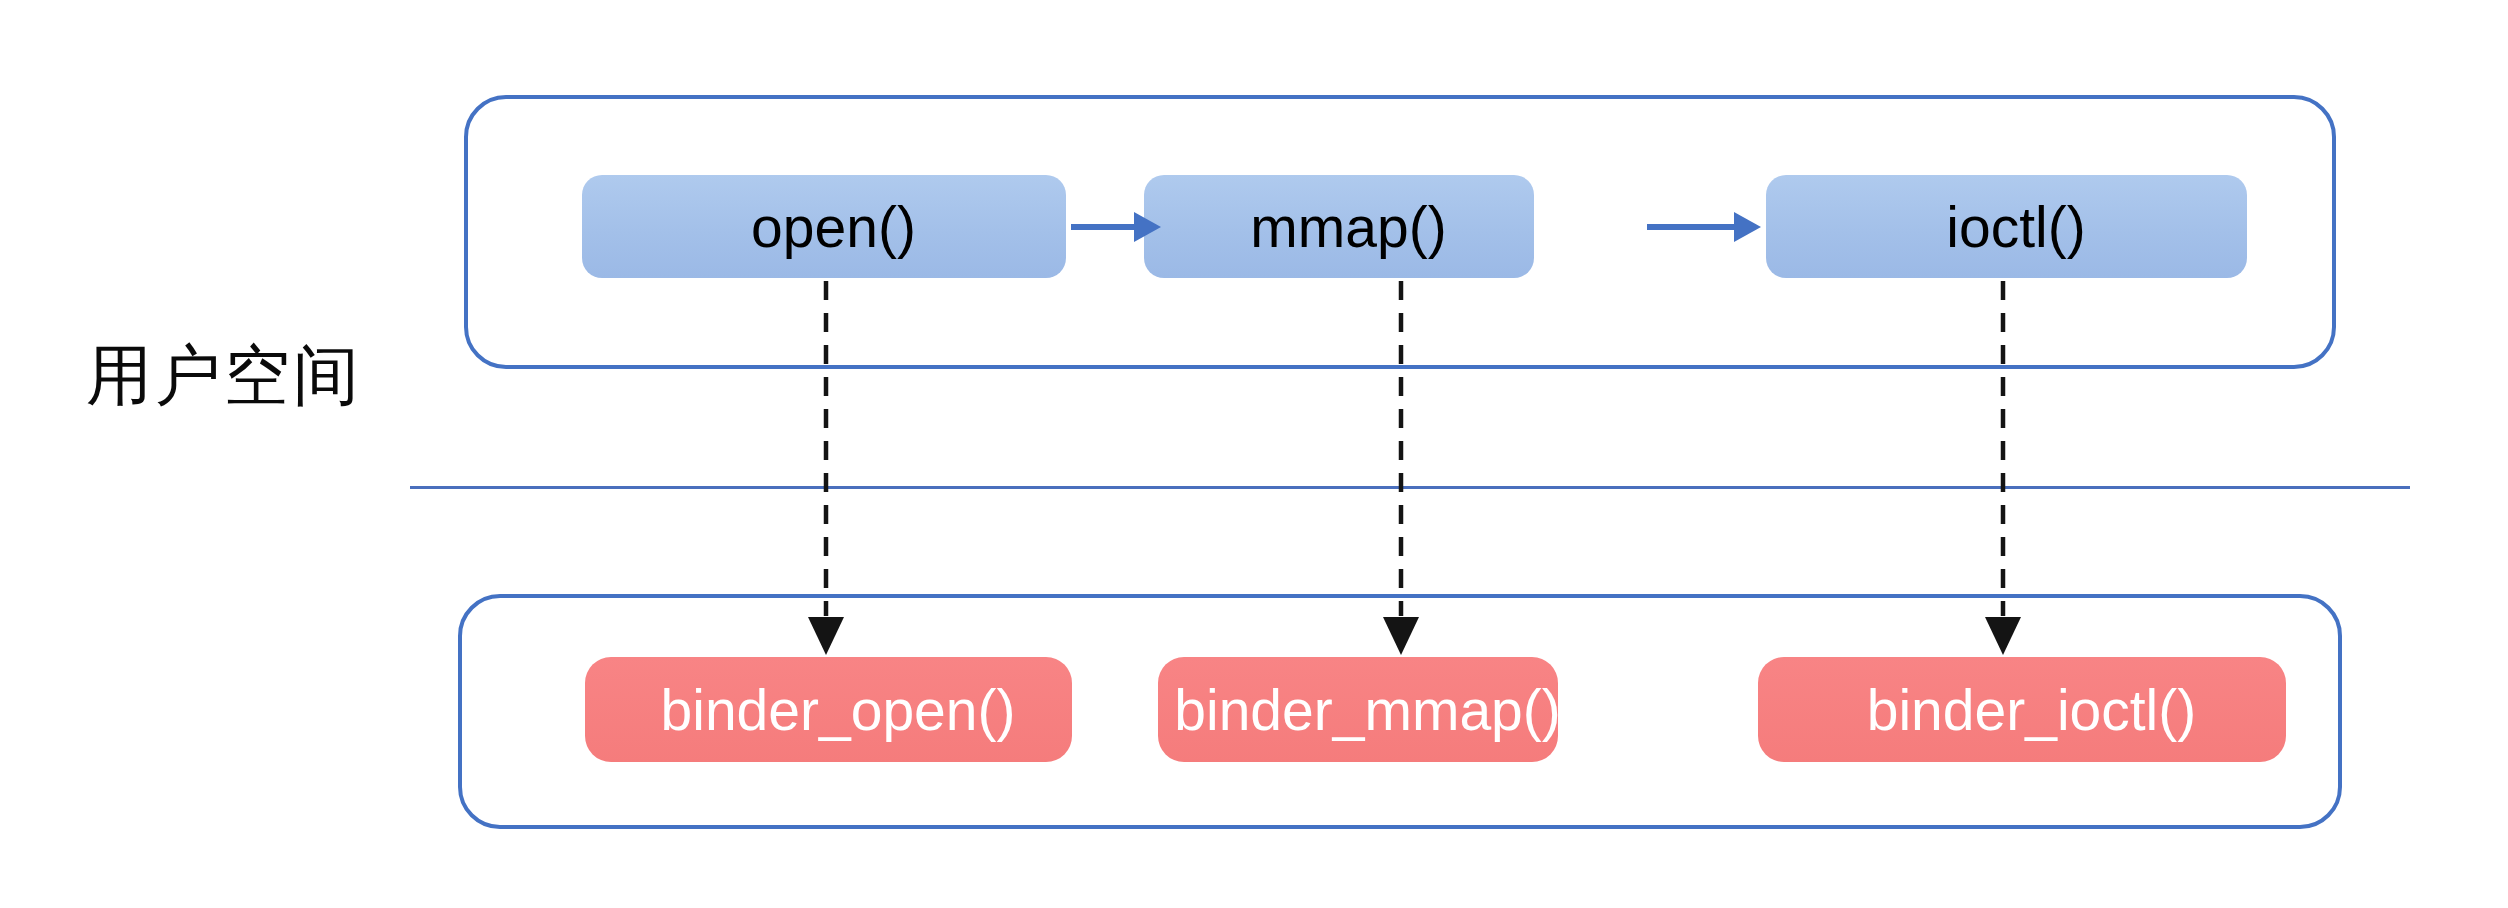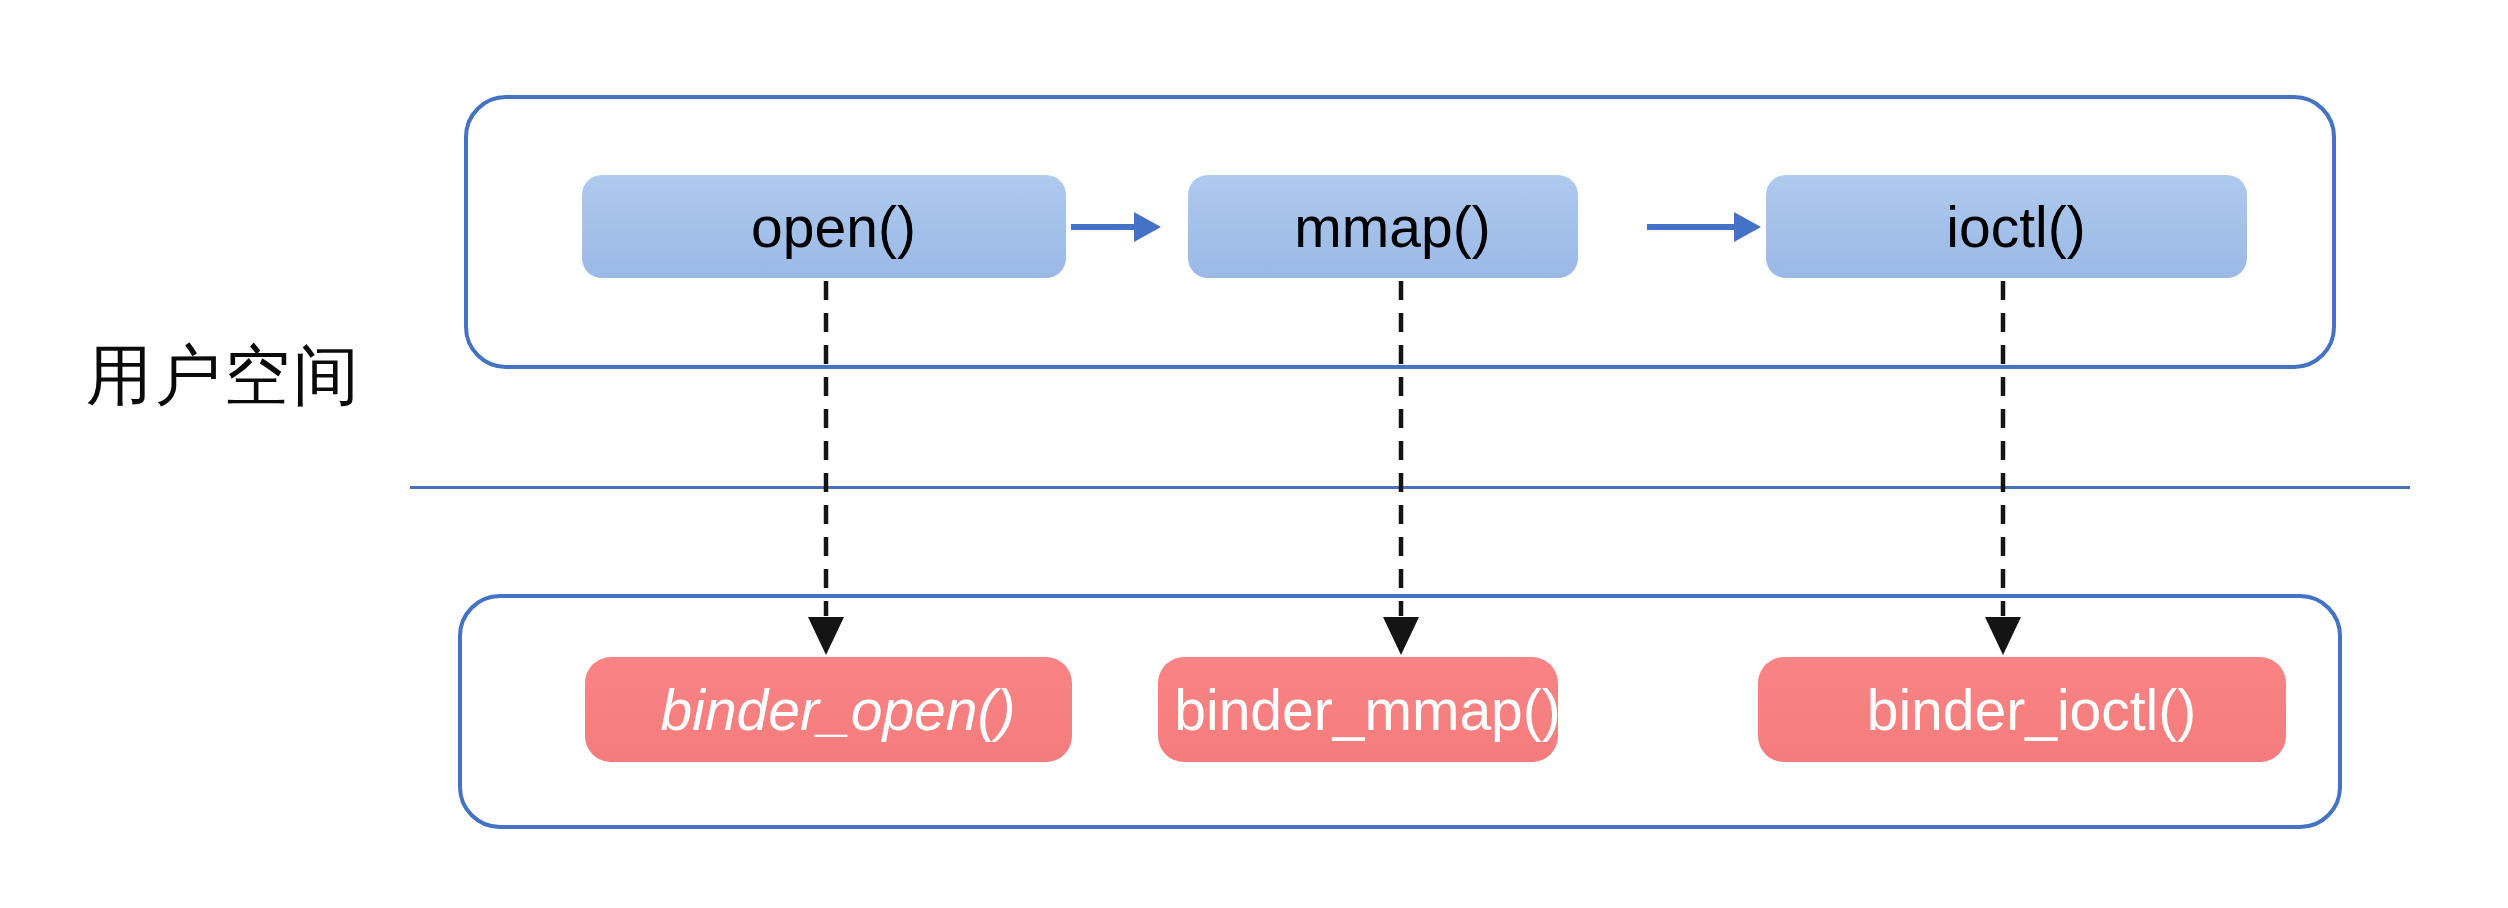--- a/index.html
+++ b/index.html
@@ -76,23 +76,23 @@
   }
   .fn-box.kernel {
     height: 105px;
     top: 657px;
     border-radius: 26px;
     background: linear-gradient(180deg, #f88485 0%, #f57c7c 100%);
     color: #ffffff;
     font-size: 57px;
   }
   .fn-box.open   { left: 582px;  width: 484px; }
-  .fn-box.mmap   { left: 1188px; width: 390px; text-align: center; }
+  .fn-box.mmap   { left: 1144px; width: 390px; text-align: center; }
   .fn-box.ioctl  { left: 1766px; width: 481px; }
-  .fn-box.b-open  { left: 585px;  width: 487px; font-style: italic; }
+  .fn-box.b-open  { left: 585px;  width: 487px; }
   .fn-box.b-mmap  { left: 1158px; width: 400px; }
   .fn-box.b-ioctl { left: 1758px; width: 528px; }
 
   
   svg.overlay {
     position: absolute;
     left: 0; top: 0;
     width: 2508px;
     height: 908px;
     pointer-events: none;

